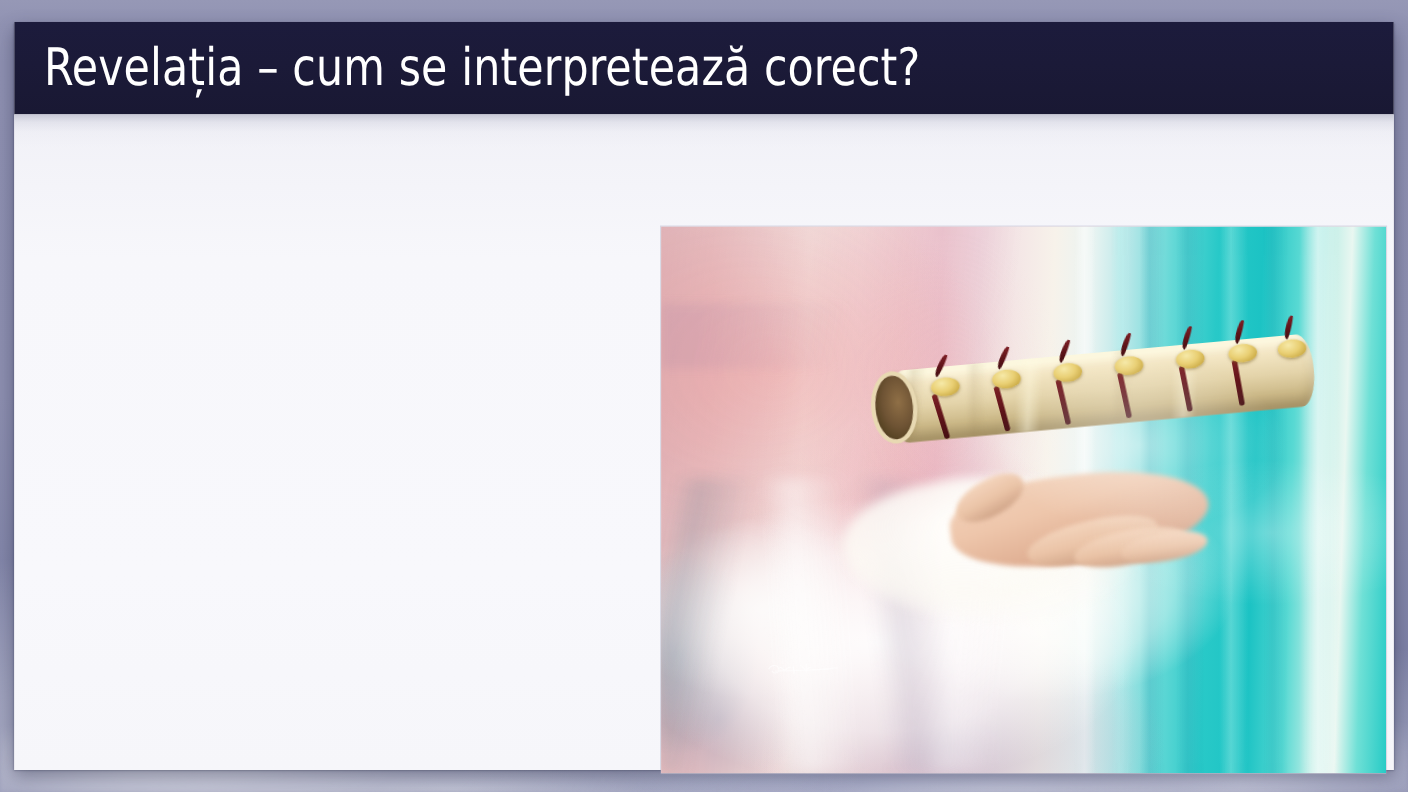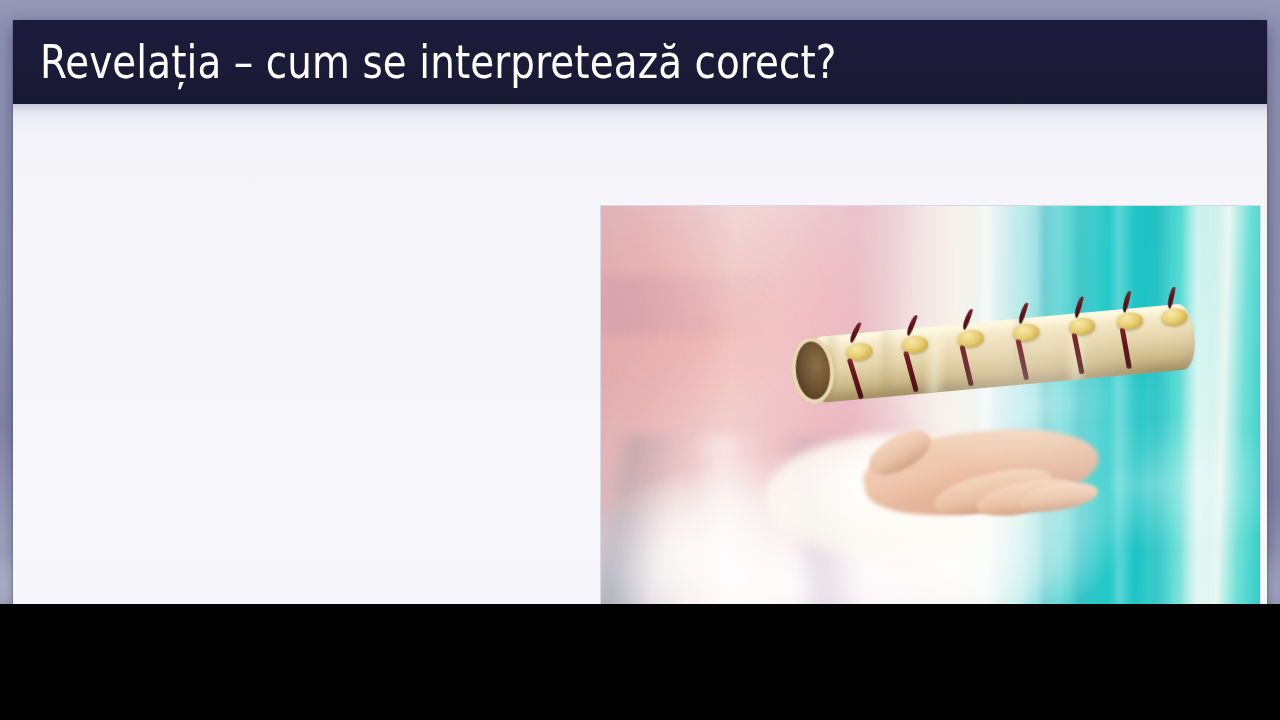--- a/index.html
+++ b/index.html
@@ -12,21 +12,21 @@
     background: #000;
   }
   body {
     font-family: "Liberation Sans", sans-serif;
   }
 
   
   #app {
     position: relative;
     width: 1280px;
-    height: 604px;
+    height: 720px;
     overflow: hidden;
     background: #0f766e;
   }
   .backdrop {
     position: absolute;
     inset: 0;
     background:
       radial-gradient(ellipse 70% 45% at 18% 96%, rgba(255,255,255,0.55) 0%, rgba(255,255,255,0) 62%),
       radial-gradient(ellipse 55% 38% at 62% 104%, rgba(232,234,246,0.55) 0%, rgba(232,234,246,0) 60%),
       radial-gradient(ellipse 48% 30% at 88% 99%, rgba(255,255,255,0.42) 0%, rgba(255,255,255,0) 62%),

